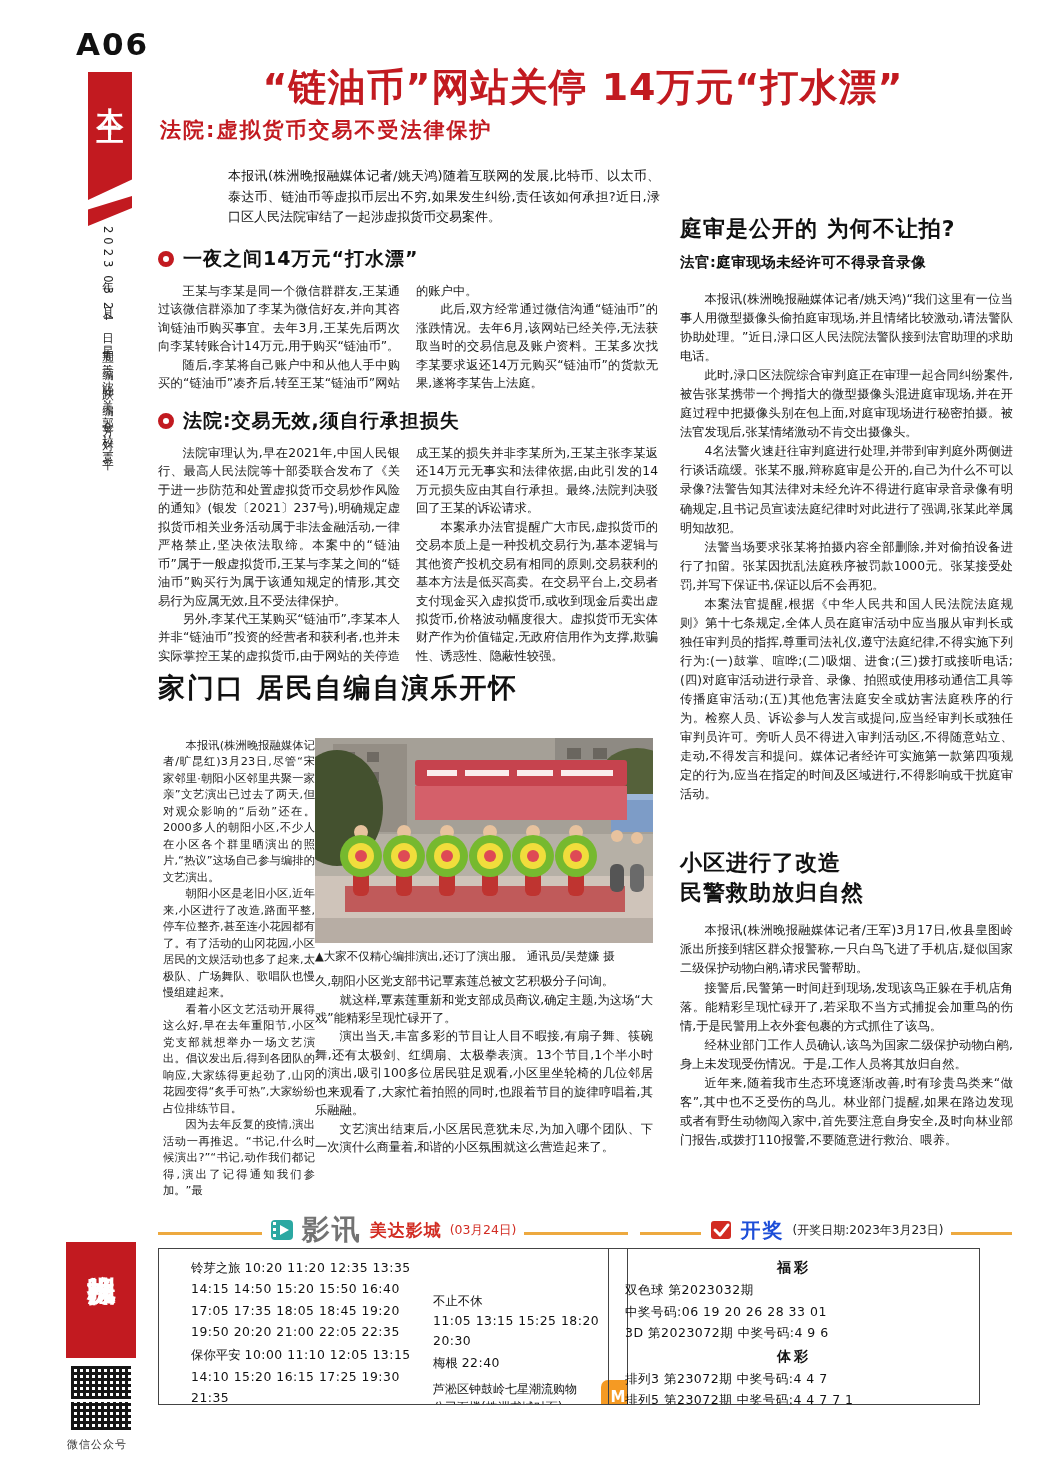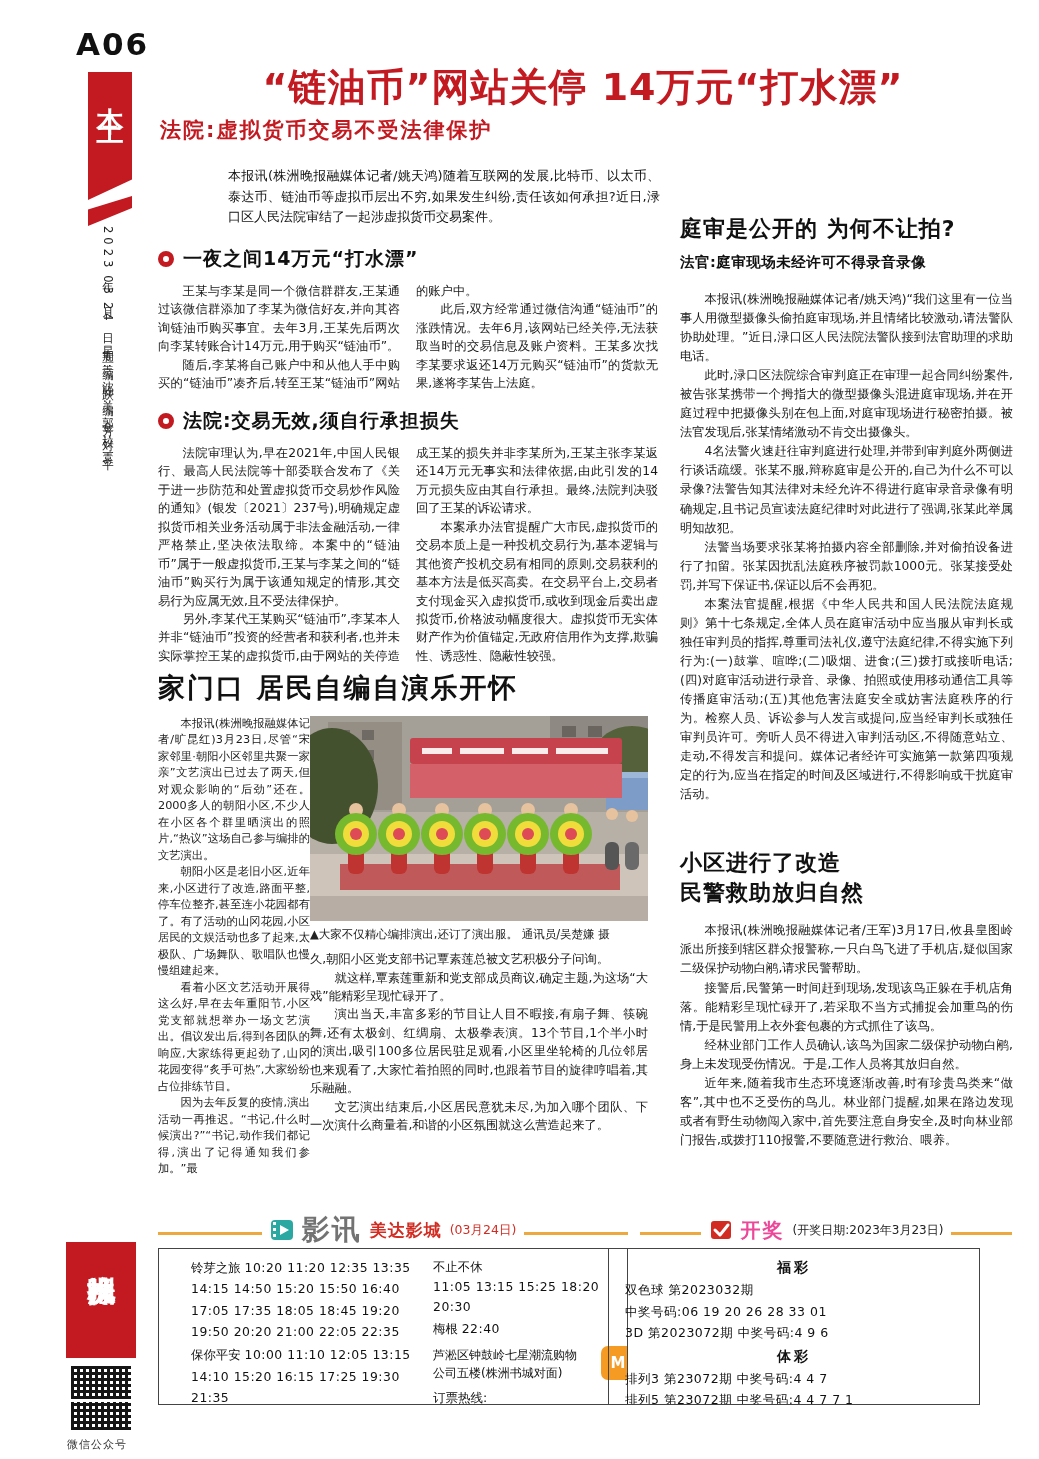--- a/index.html
+++ b/index.html
@@ -41,21 +41,21 @@
   .donut { width:16px; height:16px; border:5px solid #c21a20; border-radius:50%; flex:0 0 auto; }
   .sec-title { font-size:19px; font-weight:bold; letter-spacing:1px; color:#111; }
   .two-col { column-count:2; column-gap:16px; font-size:12.3px; line-height:1.5; text-align:justify; overflow:hidden; }
   .s1-body { height:112px; margin-bottom:14px; }
   .s2-body { height:238px; }
   .body-p { text-indent:2em; }
 
   
   .community { position:absolute; left:158px; top:670px; width:500px; }
   .community h2 { font-size:27px; font-weight:bold; letter-spacing:2px; color:#111; }
-  .comm-row { display:flex; gap:0; margin-top:10px; }
+  .comm-row { display:flex; gap:0; margin-top:32px;justify-content:center; }
   .comm-left { width:152px; height:492px; font-size:11.3px; line-height:1.46; text-align:justify; overflow:hidden; }
   .comm-right { width:338px; }
   .photo { width:338px; height:205px; display:block; background:#b8b2a8; }
   .photo-caption { font-size:11.5px; color:#222; margin:5px 0 8px 0; line-height:1.4; }
   .comm-right-text { font-size:12.3px; line-height:1.5; text-align:justify; height:242px; overflow:hidden; }
 
   
   .court { position:absolute; left:680px; top:214px; width:333px; }
   .court h2 { font-size:22px; font-weight:bold; letter-spacing:1px; color:#111; }
   .court h3 { font-size:14.5px; font-weight:bold; color:#111; margin-top:9px; letter-spacing:0.5px; }
@@ -66,28 +66,28 @@
 
   
   .cinema-header { position:absolute; left:158px; top:1216px; width:470px; height:28px; }
   .lottery-header { position:absolute; left:640px; top:1216px; width:372px; height:28px; }
   .strip-line { position:absolute; left:0; right:0; bottom:9px; height:3px; background:#eda93f; }
   .strip-group { position:relative; display:flex; align-items:center; gap:8px; justify-content:center; height:100%; }
   .strip-chip { background:#fff; padding:0 8px; display:flex; align-items:center; gap:8px; }
   .yingxun-label { color:#737373; font-weight:700; font-size:28px; letter-spacing:2px; }
   .venue { color:#d22c22; font-weight:bold; font-size:17px; letter-spacing:1px; }
   .cinema-date { color:#d22c22; font-size:12.5px; }
-  .kaijiang-label { color:#ec4899; font-weight:900; font-size:20px; letter-spacing:2px; }
+  .kaijiang-label { color:#1d4ed8; font-weight:900; font-size:20px; letter-spacing:2px; }
   .lottery-date { color:#222; font-size:12px; }
 
   
   .cinema-box { position:absolute; left:158px; top:1248px; width:470px; height:157px; border:1px solid #444;
                 display:flex; padding:8px 32px; overflow:hidden; }
   .cine-left { flex:0 0 232px; font-size:12.4px; line-height:1.72; color:#111; }
-  .cine-right { flex:1; font-size:12.4px; line-height:1.6; color:#111; padding-left:10px; }
+  .cine-right { flex:1; font-size:12.4px; line-height:1.6; color:#111; padding-left:10px;margin-top:34px; }
   .listing { margin-bottom:2px; }
   .listing .times { letter-spacing:0.5px; }
   .addr-row { display:flex; gap:20px; margin-top:8px; align-items:flex-start; }
   .addr { width:148px; font-size:12px; line-height:1.5; }
   .meida-icon { width:34px; height:34px; border-radius:7px; background:#f59a23; flex:0 0 auto;
                 display:flex; align-items:center; justify-content:center; }
   .meida-icon span { color:#fff; font-weight:bold; font-size:15px; }
   .hotline-label { margin-top:6px; font-size:12.5px; }
 
   .lottery-box { position:absolute; left:608px; top:1248px; width:372px; height:157px; border:1px solid #444;

